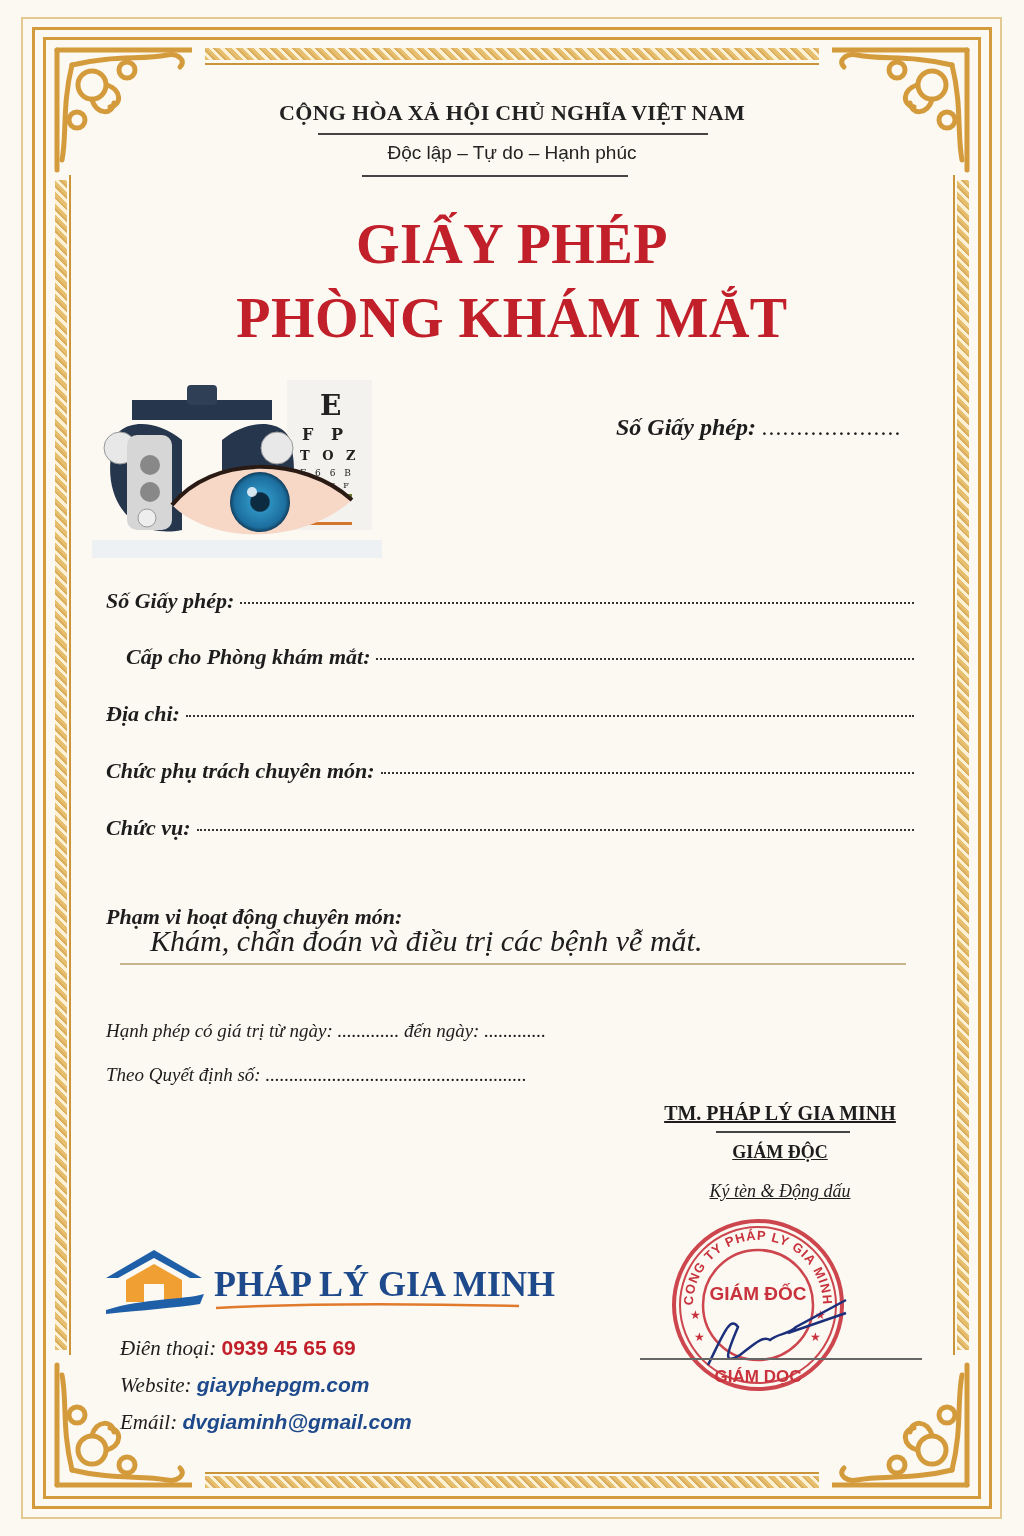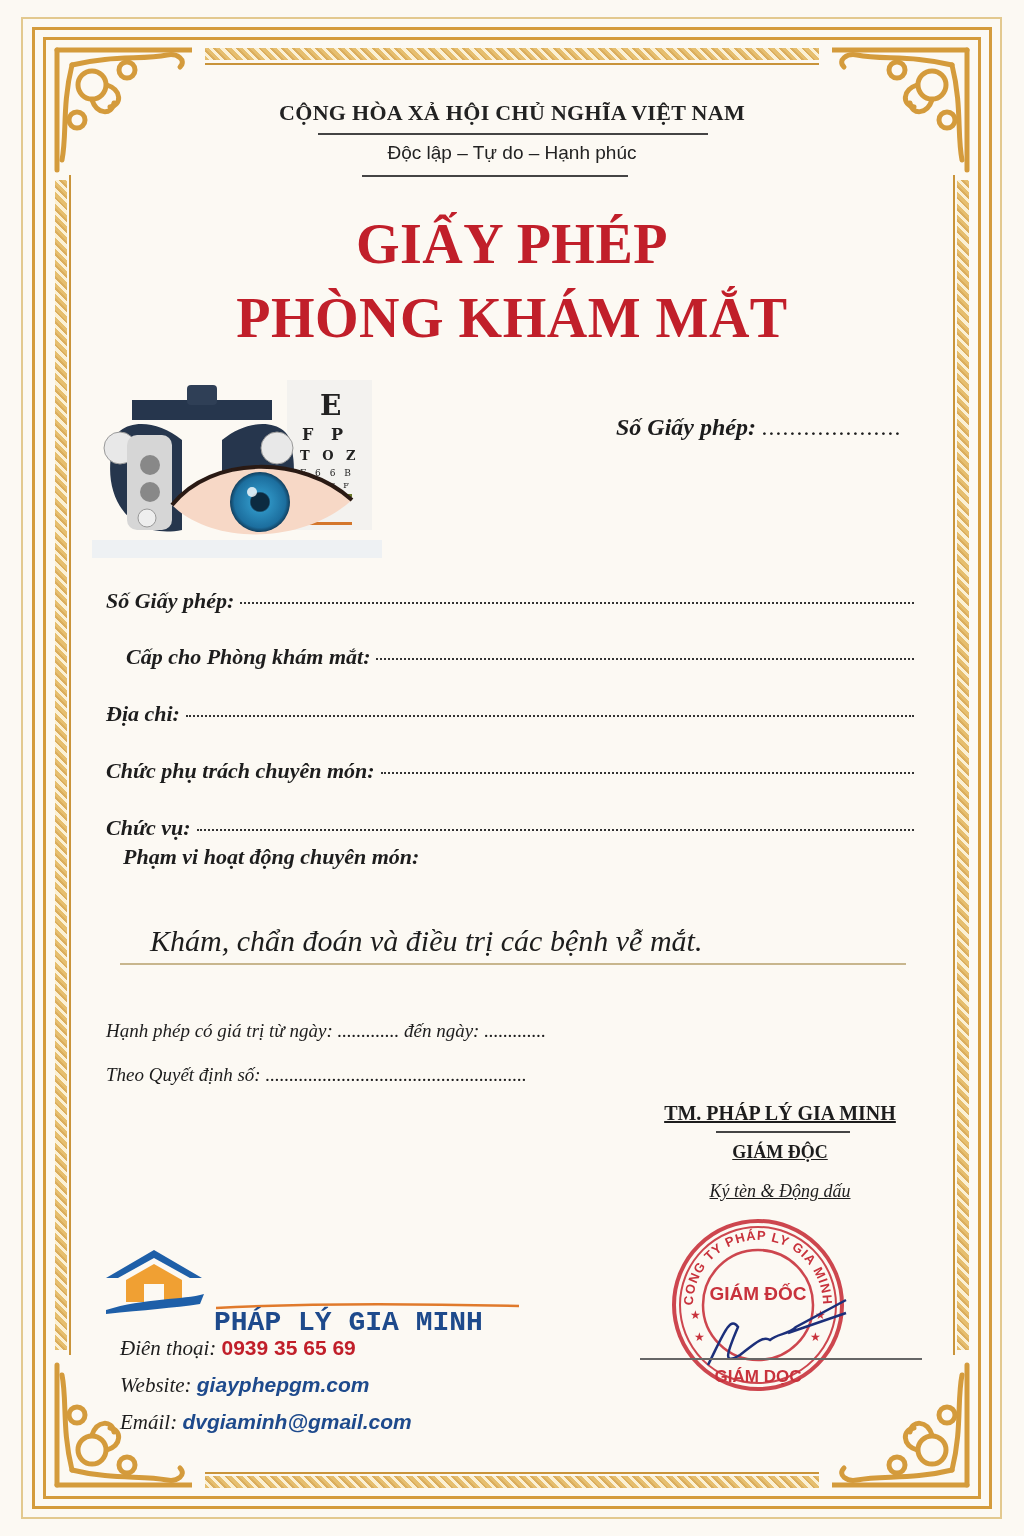--- a/index.html
+++ b/index.html
@@ -28,21 +28,21 @@
   .scope-val{position:absolute;left:150px;top:924px;font-style:italic;font-size:30px;}
   .divider{position:absolute;left:120px;top:963px;width:786px;height:2px;background:#c8b68d;}
   .small{position:absolute;left:106px;font-style:italic;font-size:19px;}
   .sig{position:absolute;left:640px;width:280px;text-align:center;text-decoration:underline;}
   .sig1{top:1102px;font-weight:bold;font-size:20px;}
   .sig2{top:1142px;font-weight:bold;font-size:18px;}
   .sig3{top:1181px;font-style:italic;font-size:18px;}
   .stamp{position:absolute;left:668px;top:1215px;width:180px;height:180px;}
   .sigline{position:absolute;left:640px;top:1358px;width:282px;height:1.5px;background:#666;}
   .logo{position:absolute;left:104px;top:1244px;width:420px;height:70px;}
-  .brand{position:absolute;left:214px;top:1307px;font-family:Liberation Mono, monospace;font-weight:bold;font-size:28px;color:#1e4a8c;}
+  .brand{position:absolute;left:214px;top:1263px;font-family:Liberation Serif, serif;font-weight:bold;font-size:36px;color:#1e4a8c;}
   .contact{position:absolute;left:120px;font-style:italic;font-size:21px;}
   .contact .v{font-family:"Liberation Sans","DejaVu Sans",sans-serif;font-weight:bold;}
   .red{color:#c11f2a;font-style:normal;}
   .blue{color:#1e4a8c;}
 </style>
 </head>
 <body>
 
 <div class="frame f1"></div>
 <div class="frame f2"></div>
@@ -171,21 +171,21 @@
   <span class="fill"></span>
 </div>
 <div class="field" style="top:758px;">
   <span>Chức phụ trách chuyên món:</span>
   <span class="fill"></span>
 </div>
 <div class="field" style="top:815px;">
   <span>Chức vụ:</span>
   <span class="fill"></span>
 </div>
-<div class="field" style="top:844px;margin-left:17px;">
+<div class="field" style="top:904px;">
   <span>Phạm vi hoạt động chuyên món:</span>
 </div>
 <div class="scope-val">Khám, chẩn đoán và điều trị các bệnh vễ mắt.</div>
 <div class="divider"></div>
 
 <div class="small" style="top:1020px;">
   <span>Hạnh phép có giá trị từ ngày:</span>
   <span>.............</span>
   <span>đến ngày:</span>
   <span>.............</span>
@@ -224,21 +224,21 @@
   <path d="M2 34 L50 6 L98 34 L86 34 L50 14 L14 34 Z" fill="#1e5fa8"></path>
   <path d="M22 36 L50 20 L78 36 L78 58 L22 58 Z" fill="#f0a033"></path>
   <rect x="40" y="40" width="20" height="18" fill="#fcf9f3"></rect>
   <path d="M2 66 C40 54 80 56 100 50 L96 60 C70 64 40 66 2 70 Z" fill="#1e5fa8"></path>
   <path d="M112 64 C220 58 330 60 415 62" stroke="#e07a2c" stroke-width="2.5" fill="none"></path>
 </svg>
 <div class="brand">PHÁP LÝ GIA MINH</div>
 
 <div class="contact" style="top:1336px;">
   <span>Điên thoại:</span>
-  <span class="v red">0939 35 65 69</span>
+  <span class="v red">0939 45 65 69</span>
 </div>
 <div class="contact" style="top:1373px;">
   <span>Website:</span>
   <span class="v blue">giayphepgm.com</span>
 </div>
 <div class="contact" style="top:1410px;">
   <span>Emáil:</span>
   <span class="v blue">dvgiaminh@gmail.com</span>
 </div>
 

